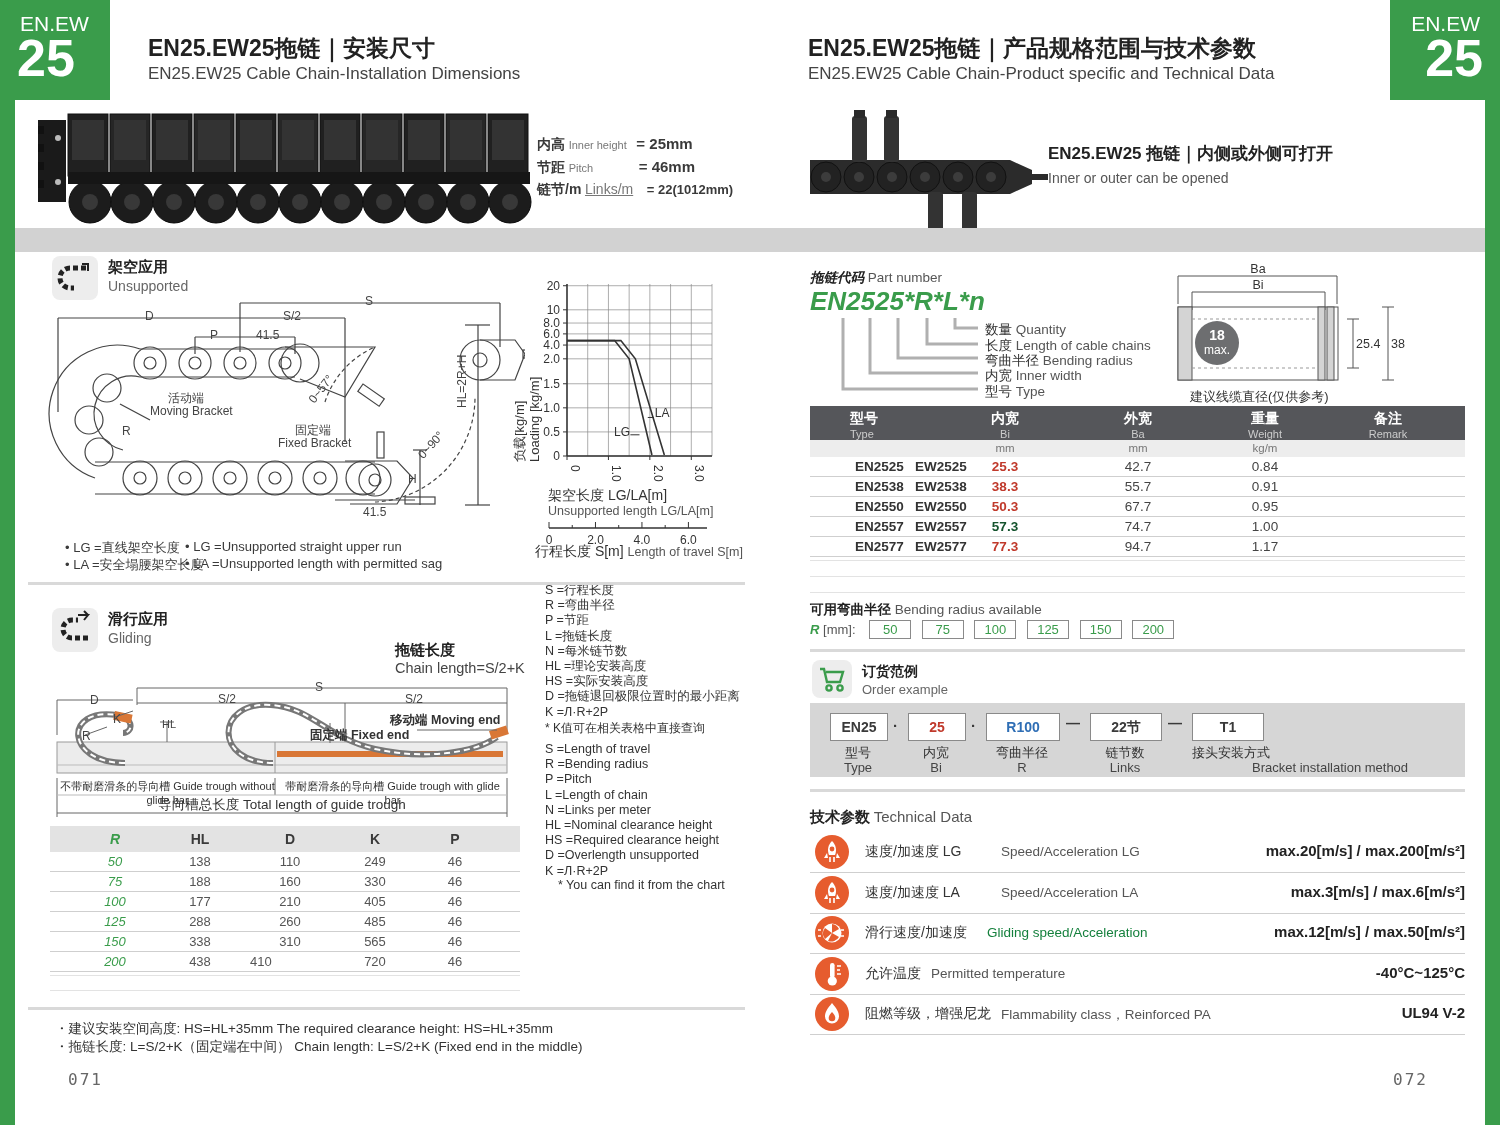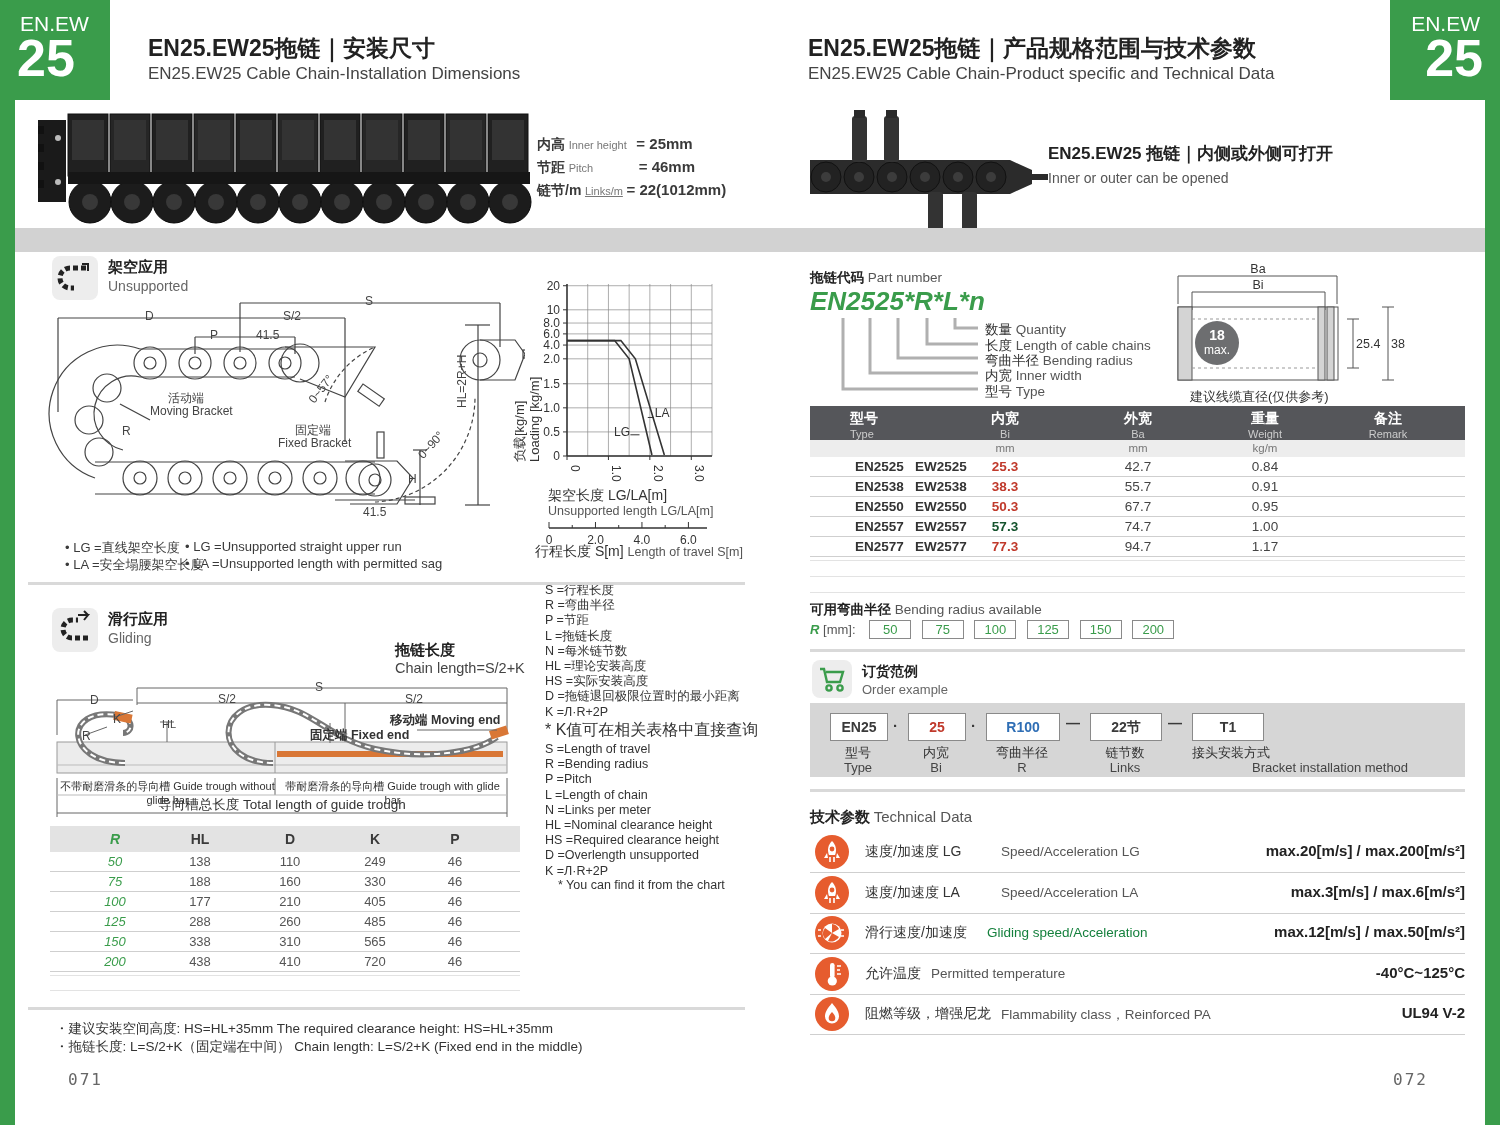--- a/index.html
+++ b/index.html
@@ -104,22 +104,22 @@
     <span class="gray" style="font-size:11px;">Inner height</span>
     <span class="b" style="font-size:15px;margin-left:6px;">= 25mm</span>
   </div>
   <div class="abs" style="left:537px;top:158px;">
     <span class="b" style="font-size:14px;">节距</span>
     <span class="gray" style="font-size:11px;">Pitch</span>
     <span class="b" style="font-size:15px;margin-left:42px;">= 46mm</span>
   </div>
   <div class="abs" style="left:537px;top:181px;">
     <span class="b" style="font-size:14px;">链节/m</span>
-    <span class="gray" style="font-size:11px;text-decoration:underline;">Links/m</span>
-    <span class="b" style="font-size:15px;margin-left:0;">= 22(1012mm)</span>
+    <span class="gray" style="font-size:14px;text-decoration:underline;">Links/m</span>
+    <span class="b" style="font-size:13px;margin-left:10px;">= 22(1012mm)</span>
   </div>
 
   <svg id="photo-right" class="abs" style="left:800px;top:108px;" width="250" height="145">
       <rect x="10" y="52" width="200" height="34" fill="#2b2b2b"></rect>
       <circle cx="26" cy="69" r="15" fill="#222" stroke="#111"></circle>
       <circle cx="26" cy="69" r="5" fill="#3c3c3c"></circle>
       <circle cx="59" cy="69" r="15" fill="#222" stroke="#111"></circle>
       <circle cx="59" cy="69" r="5" fill="#3c3c3c"></circle>
       <circle cx="92" cy="69" r="15" fill="#222" stroke="#111"></circle>
       <circle cx="92" cy="69" r="5" fill="#3c3c3c"></circle>
@@ -334,21 +334,21 @@
       <div>S =行程长度</div>
       <div>R =弯曲半径</div>
       <div>P =节距</div>
       <div>L =拖链长度</div>
       <div>N =每米链节数</div>
       <div>HL =理论安装高度</div>
       <div>HS =实际安装高度</div>
       <div>D =拖链退回极限位置时的最小距离</div>
       <div>K =Л·R+2P</div>
     </div>
-  <div class="abs" style="left:545px;top:720px;font-size:16px;color:#333;">* K值可在相关表格中直接查询</div>
+  <div class="abs" style="left:545px;top:720px;font-size:12px;color:#333;">* K值可在相关表格中直接查询</div>
   <div id="abbr-en" class="abs" style="left:545px;top:742px;font-size:12.5px;line-height:15.2px;color:#333;">
       <div>S =Length of travel</div>
       <div>R =Bending radius</div>
       <div>P =Pitch</div>
       <div>L =Length of chain</div>
       <div>N =Links per meter</div>
       <div>HL =Nominal clearance height</div>
       <div>HS =Required clearance height</div>
       <div>D =Overlength unsupported</div>
       <div>K =Л·R+2P</div>
@@ -457,35 +457,35 @@
       <div style="position: relative; height: 19px; border-bottom: 1px solid rgb(207, 207, 207); font-size: 13px; color: rgb(85, 85, 85);">
         <span class="green" style="position: absolute; left: 0px; top: 2px; width: 130px; text-align: center;">150</span>
         <span style="position: absolute; left: 110px; top: 2px; width: 80px; text-align: center;">338</span>
         <span style="position: absolute; left: 200px; top: 2px; width: 80px; text-align: center;">310</span>
         <span style="position: absolute; left: 285px; top: 2px; width: 80px; text-align: center;">565</span>
         <span style="position: absolute; left: 365px; top: 2px; width: 80px; text-align: center;">46</span>
       </div>
       <div style="position: relative; height: 19px; border-bottom: 1px solid rgb(207, 207, 207); font-size: 13px; color: rgb(85, 85, 85);">
         <span class="green" style="position: absolute; left: 0px; top: 2px; width: 130px; text-align: center;">200</span>
         <span style="position: absolute; left: 110px; top: 2px; width: 80px; text-align: center;">438</span>
-        <span style="position: absolute; left: 200px; top: 2px; width: 80px; text-align: center;">410</span>
+        <span style="position: absolute; left: 200px; top: 2px; width: 80px; text-align: left;">410</span>
         <span style="position: absolute; left: 285px; top: 2px; width: 80px; text-align: center;">720</span>
         <span style="position: absolute; left: 365px; top: 2px; width: 80px; text-align: center;">46</span>
       </div>
     </div>
   <div class="faintline" style="left:50px;top:975px;width:470px;"></div>
   <div class="faintline" style="left:50px;top:990px;width:470px;"></div>
 
   <div class="hline" style="left:28px;top:1007px;width:717px;"></div>
   <div class="abs" style="left:55px;top:1020px;font-size:13.5px;color:#333;">・建议安装空间高度: HS=HL+35mm  The required clearance height: HS=HL+35mm</div>
   <div class="abs" style="left:55px;top:1038px;font-size:13.5px;color:#333;">・拖链长度: L=S/2+K（固定端在中间） Chain length: L=S/2+K (Fixed end in the middle)</div>
   <div class="abs" style="left:68px;top:1070px;font-size:16px;color:#666;letter-spacing:2px;font-family:'DejaVu Sans Mono',monospace;">071</div>
 
   <div class="abs" style="left:810px;top:269px;">
-    <span class="b" style="font-size:13.5px;color:#222;">拖链代码</span>
+    <span class="b" style="font-size:13.5px;color:#222;font-style:italic;">拖链代码</span>
     <span style="font-size:13.5px;color:#555;">Part number</span>
   </div>
   <div class="abs b green" style="left:810px;top:286px;font-size:26px;">EN2525*R*L*n</div>
   <svg class="abs" style="left:810px;top:315px;" width="170" height="85">
     <g stroke="#b0b0b0" stroke-width="3" fill="none">
       <polyline points="33,3 33,74 168,74"></polyline>
       <polyline points="60,3 60,58 168,58"></polyline>
       <polyline points="88,3 88,43 168,43"></polyline>
       <polyline points="117,3 117,29 168,29"></polyline>
       <polyline points="145,3 145,13 168,13"></polyline>

